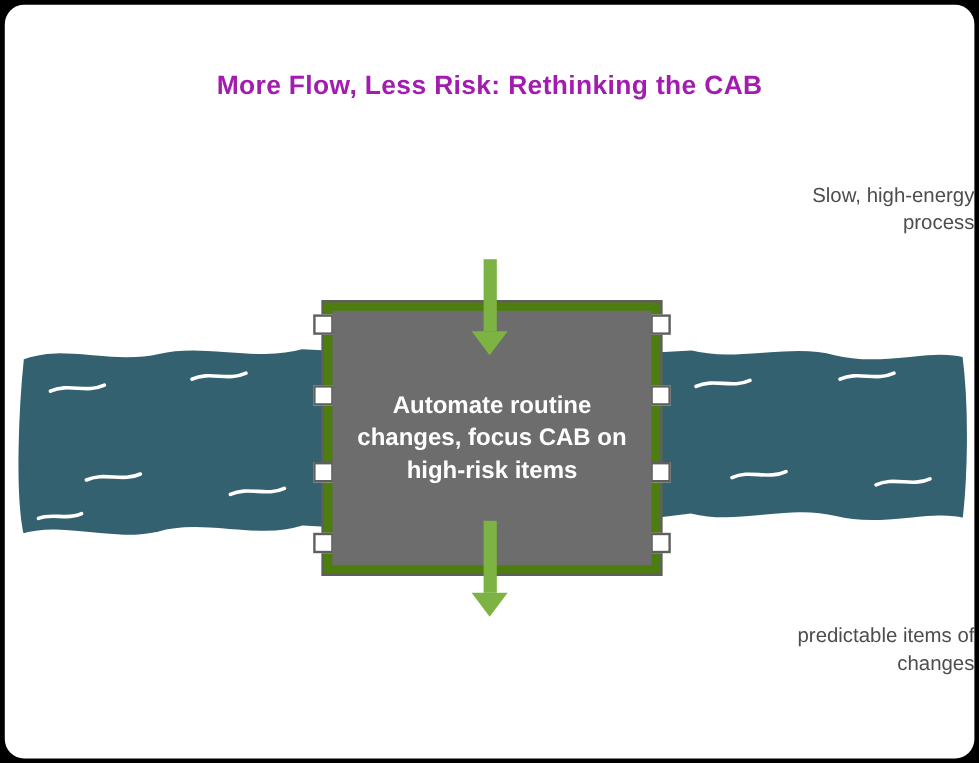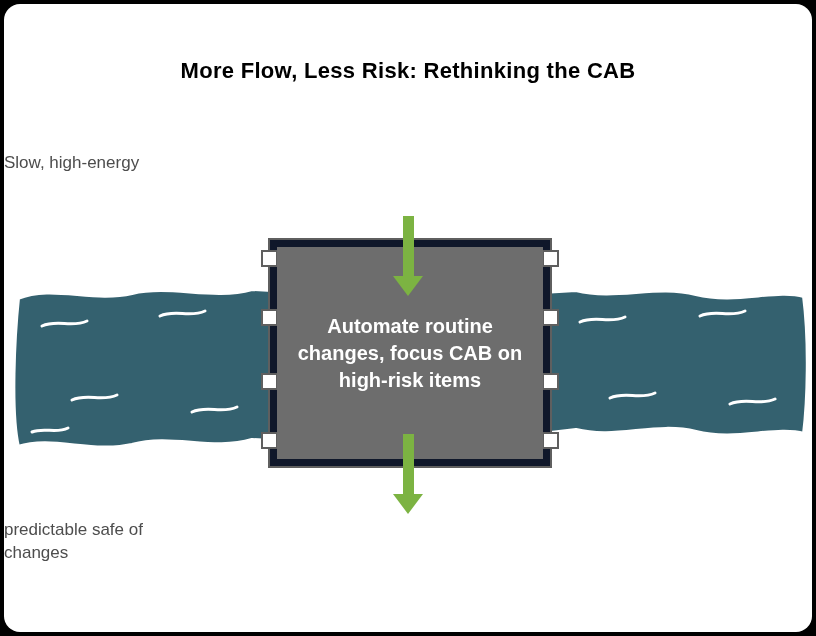--- a/index.html
+++ b/index.html
@@ -20,30 +20,30 @@
 
   
   .title {
     position: absolute;
     top: 54px;
     left: 0;
     width: 100%;
     text-align: center;
     font-size: 22px;
     font-weight: bold;
-    color: #000000;
+    color: #a21caf;
     letter-spacing: 0.3px;
   }
 
   
   .label {
     position: absolute;
     left: 0;
     width: 100%;
-    text-align: left;
+    text-align: right;
     font-size: 17px;
     font-weight: 500;
     color: #4d4d4d;
     line-height: 23px;
   }
   .label span { display: block; }
   .label-top { top: 147px; }
   .label-bottom { top: 514px; }
 
   
@@ -51,24 +51,24 @@
     position: absolute;
     z-index: 1;
   }
   .river-left  { left: 6px;  top: 270px; }
   .river-right { left: 536px; top: 278px; }
 
   
   .gate-outer {
     position: absolute;
     left: 264px;
-    top: 234px;
+    top: 246px;
     width: 280px;
     height: 226px;
-    background: #0f172a;
+    background: #4d7c0f;
     border: 2px solid #5f5f5f;
     z-index: 2;
   }
   .gate-inner {
     position: absolute;
     inset: 7px;
     background: #6d6d6d;
     display: flex;
     align-items: center;
     justify-content: center;
@@ -122,20 +122,21 @@
 </style>
 </head>
 <body>
 
 <div class="stage">
 
   <div class="title">More Flow, Less Risk: Rethinking the CAB</div>
 
   <div class="label label-top">
     <span>Slow, high-energy</span>
+    <span>process</span>
   </div>
 
   <svg class="river river-left" width="282" height="186" viewBox="0 0 282 186">
     <path d="M 8 24
              C 42 10, 82 28, 122 19
              C 162 10, 202 26, 242 15
              L 280 17
              L 280 168
              L 242 166
              C 202 178, 162 160, 122 171
@@ -181,17 +182,17 @@
   <div class="arrow arrow-top">
     <div class="arrow-shaft"></div>
     <div class="arrow-head"></div>
   </div>
   <div class="arrow arrow-bottom">
     <div class="arrow-shaft"></div>
     <div class="arrow-head"></div>
   </div>
 
   <div class="label label-bottom">
-    <span>predictable safe of</span>
+    <span>predictable items of</span>
     <span>changes</span>
   </div>
 
 </div>
 
 </body></html>

